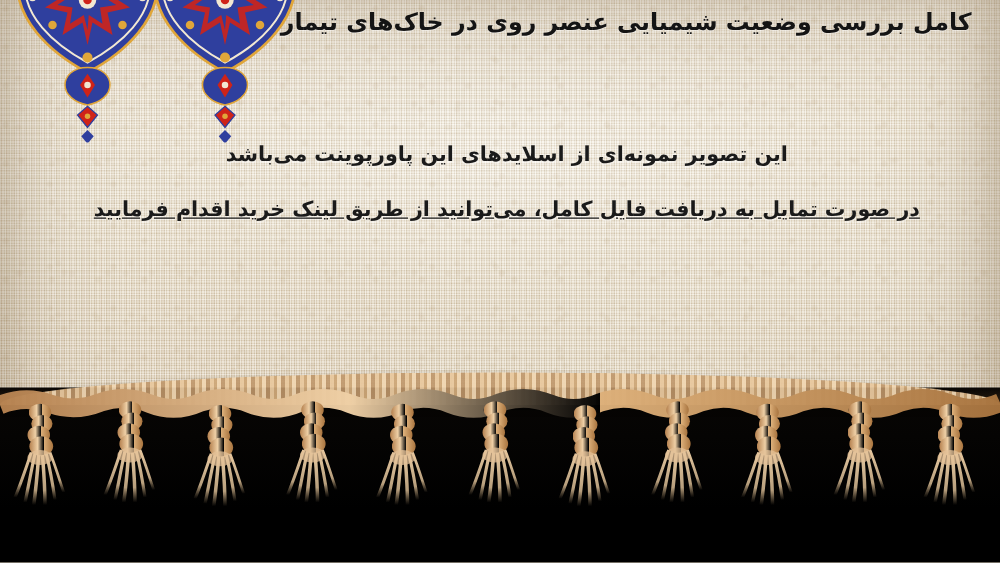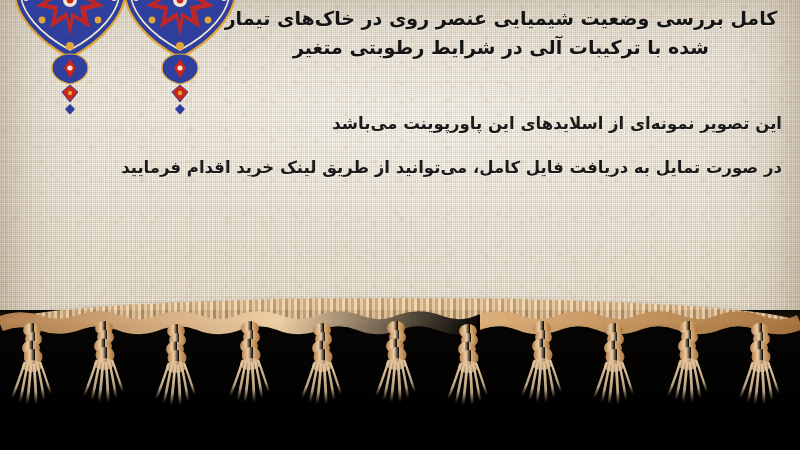--- a/index.html
+++ b/index.html
@@ -74,34 +74,34 @@
     color:#141414;
     font-weight:700;
     letter-spacing:0;
     text-shadow:0 1px 0 rgba(255,255,255,.45);
     white-space:nowrap;
   }
 
   
   .body-block{
     position:absolute;top:112px;left:11px;right:0;
-    text-align:right;
+    text-align:center;
     padding:0 18px;
   }
   .body-line{
     font-size:16.5px;
     line-height:1.45;
     color:#1a1a1a;
     font-weight:600;
     margin-bottom:13px;
     text-shadow:0 1px 0 rgba(255,255,255,.40);
     white-space:nowrap;
   }
   .body-line:first-child{margin-bottom:20px;}
-  .body-line:last-child{margin-bottom:12px;}
+  .body-line:last-child{margin-bottom:12px;text-decoration:underline;}
 
   
   .bottom-band{
     position:absolute;left:0;right:0;bottom:0;height:98px;
     background:linear-gradient(180deg,#080604 0%,#050403 40%,#000 100%);
   }
   .band-edge{
     position:absolute;left:0;right:0;top:0;height:18px;
     background:linear-gradient(180deg, rgba(228,205,170,.0) 0%, rgba(60,42,24,.55) 55%, rgba(0,0,0,.9) 100%);
   }
@@ -168,21 +168,20 @@
     </svg>
 
     <svg class="medallion m2" width="124" height="160" viewBox="0 0 124 160">
       <use href="#med" x="0" y="0"></use>
       <use href="#pend" x="42" y="100"></use>
     </svg>
   </div>
 
   <div class="title-block">
     <div class="title-line">کامل بررسی وضعیت شیمیایی عنصر روی در خاک‌های تیمار</div>
-    <div class="title-line">شده با ترکیبات آلی در شرایط رطوبتی متغیر</div>
   </div>
 
   <div class="body-block">
     <div class="body-line">این تصویر نمونه‌ای از اسلایدهای این پاورپوینت می‌باشد</div>
     <div class="body-line">در صورت تمایل به دریافت فایل کامل، می‌توانید از طریق لینک خرید اقدام فرمایید</div>
   </div>
 
   <div class="bottom-band">
     <div class="band-edge"></div>
   </div>

